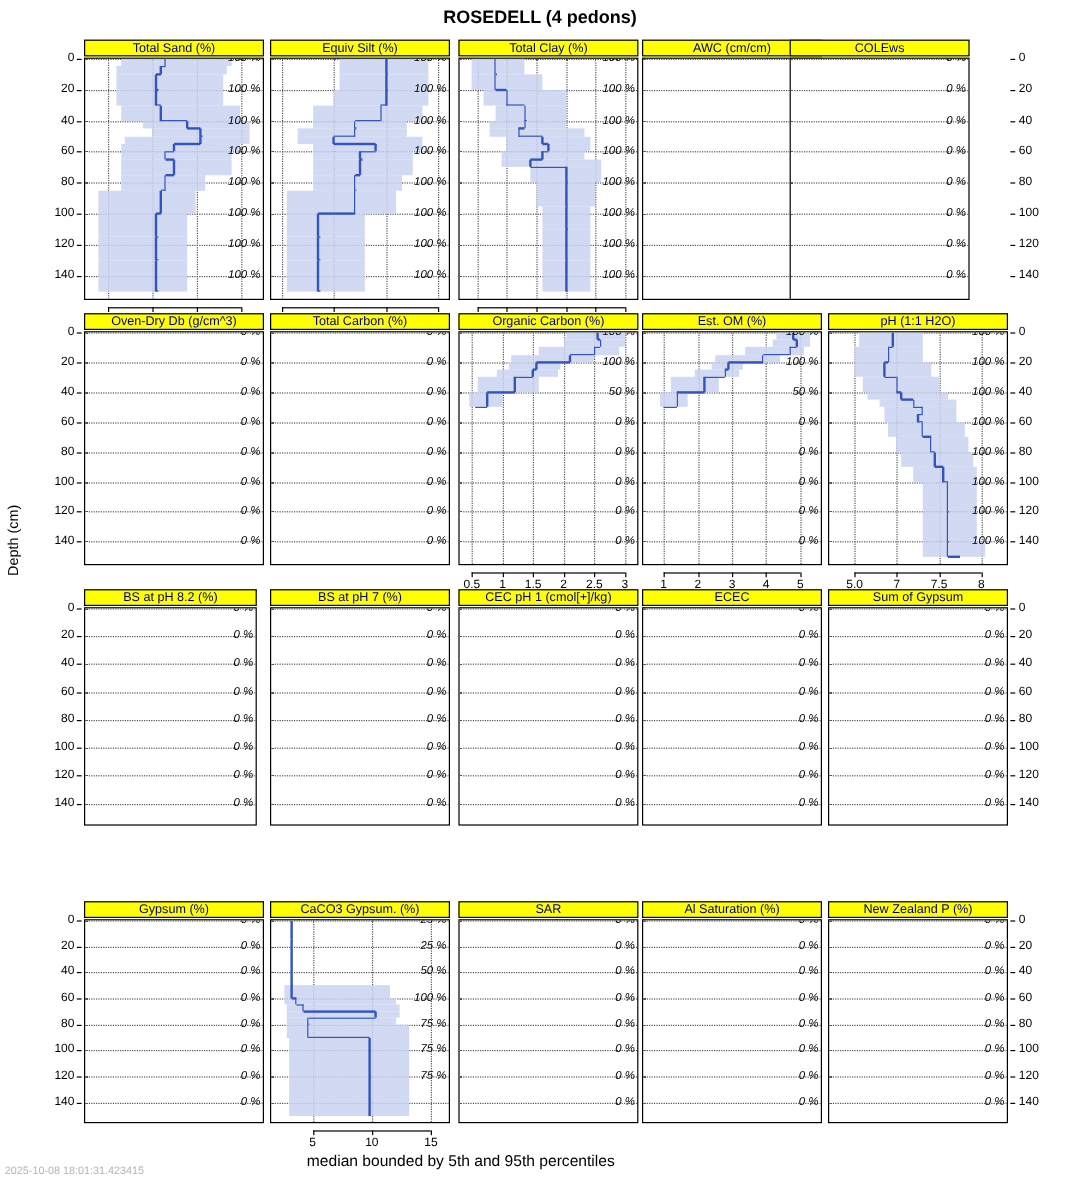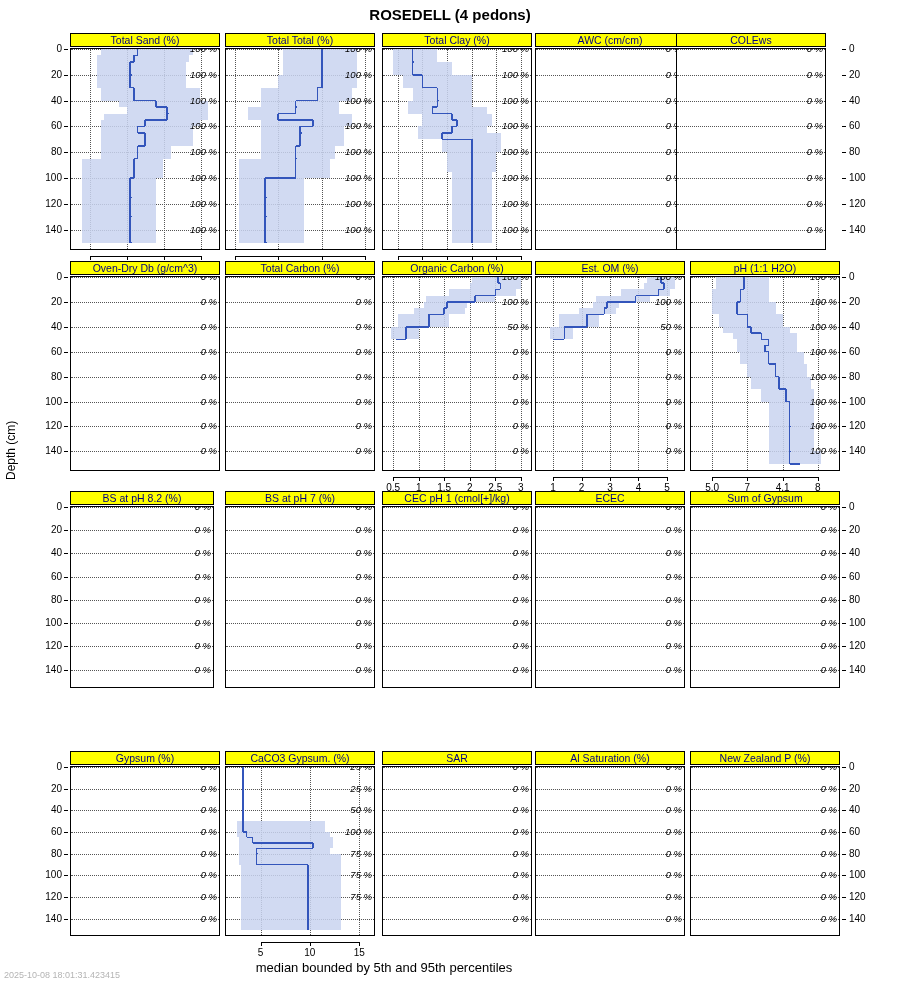--- a/index.html
+++ b/index.html
@@ -147,21 +147,21 @@
     <div class="xaxisline" style="left: 89.5px; width: 111px; top: 256px;"></div>
     <div class="xtickm" style="left: 89.5px; top: 256px;"></div>
     <div class="xaxis" style="left: 74.5px; width: 30px; top: 261px;">10</div>
     <div class="xtickm" style="left: 126.5px; top: 256px;"></div>
     <div class="xaxis" style="left: 111.5px; width: 30px; top: 261px;">20</div>
     <div class="xtickm" style="left: 163.5px; top: 256px;"></div>
     <div class="xaxis" style="left: 148.5px; width: 30px; top: 261px;">30</div>
     <div class="xtickm" style="left: 200.5px; top: 256px;"></div>
     <div class="xaxis" style="left: 185.5px; width: 30px; top: 261px;">40</div>
     <div class="panel" style="left: 225px; top: 33px; width: 150px; height: 218px;">
-      <div class="panel-header">Total Total (%)</div>
+      <div class="panel-header">Equiv Silt (%)</div>
       <div class="plotbox" style="height: 202px;">
         <div class="hgrid" style="top: 0px;"></div>
         <div class="hgrid" style="top: 25.8065px;"></div>
         <div class="hgrid" style="top: 51.6129px;"></div>
         <div class="hgrid" style="top: 77.4194px;"></div>
         <div class="hgrid" style="top: 103.226px;"></div>
         <div class="hgrid" style="top: 129.032px;"></div>
         <div class="hgrid" style="top: 154.839px;"></div>
         <div class="hgrid" style="top: 180.645px;"></div>
         <div class="vgrid" style="left: 8.70588px;"></div>
@@ -331,21 +331,21 @@
         <div class="pctlabel" style="top: -6px;">0 %</div>
         <div class="pctlabel" style="top: 19.8065px;">0 %</div>
         <div class="pctlabel" style="top: 45.6129px;">0 %</div>
         <div class="pctlabel" style="top: 71.4194px;">0 %</div>
         <div class="pctlabel" style="top: 97.2258px;">0 %</div>
         <div class="pctlabel" style="top: 123.032px;">0 %</div>
         <div class="pctlabel" style="top: 148.839px;">0 %</div>
         <div class="pctlabel" style="top: 174.645px;">0 %</div>
       </div>
     </div>
-    <div class="panel" style="left: 676px; top: 33px; width: 150px; height: 218px;">
+    <div class="panel" style="left: 658px; top: 33px; width: 150px; height: 218px;">
       <div class="panel-header">COLEws</div>
       <div class="plotbox" style="height: 202px;">
         <div class="hgrid" style="top: 0px;"></div>
         <div class="hgrid" style="top: 25.8065px;"></div>
         <div class="hgrid" style="top: 51.6129px;"></div>
         <div class="hgrid" style="top: 77.4194px;"></div>
         <div class="hgrid" style="top: 103.226px;"></div>
         <div class="hgrid" style="top: 129.032px;"></div>
         <div class="hgrid" style="top: 154.839px;"></div>
         <div class="hgrid" style="top: 180.645px;"></div>
@@ -595,21 +595,21 @@
         <div class="pctlabel" style="top: 143.419px;">100 %</div>
         <div class="pctlabel" style="top: 168.323px;">100 %</div>
       </div>
     </div>
     <div class="xaxisline" style="left: 712.143px; width: 105.714px; top: 477px;"></div>
     <div class="xtickm" style="left: 712.143px; top: 477px;"></div>
     <div class="xaxis" style="left: 697.143px; width: 30px; top: 482px;">5.0</div>
     <div class="xtickm" style="left: 747.381px; top: 477px;"></div>
     <div class="xaxis" style="left: 732.381px; width: 30px; top: 482px;">7</div>
     <div class="xtickm" style="left: 782.619px; top: 477px;"></div>
-    <div class="xaxis" style="left: 767.619px; width: 30px; top: 482px;">4.1</div>
+    <div class="xaxis" style="left: 767.619px; width: 30px; top: 482px;">7.5</div>
     <div class="xtickm" style="left: 817.857px; top: 477px;"></div>
     <div class="xaxis" style="left: 802.857px; width: 30px; top: 482px;">8</div>
     <div class="panel" style="left: 70px; top: 491px; width: 144px; height: 198px;">
       <div class="panel-header">BS at pH 8.2 (%)</div>
       <div class="plotbox" style="height: 182px;">
         <div class="hgrid" style="top: 0px;"></div>
         <div class="hgrid" style="top: 23.2258px;"></div>
         <div class="hgrid" style="top: 46.4516px;"></div>
         <div class="hgrid" style="top: 69.6774px;"></div>
         <div class="hgrid" style="top: 92.9032px;"></div>

